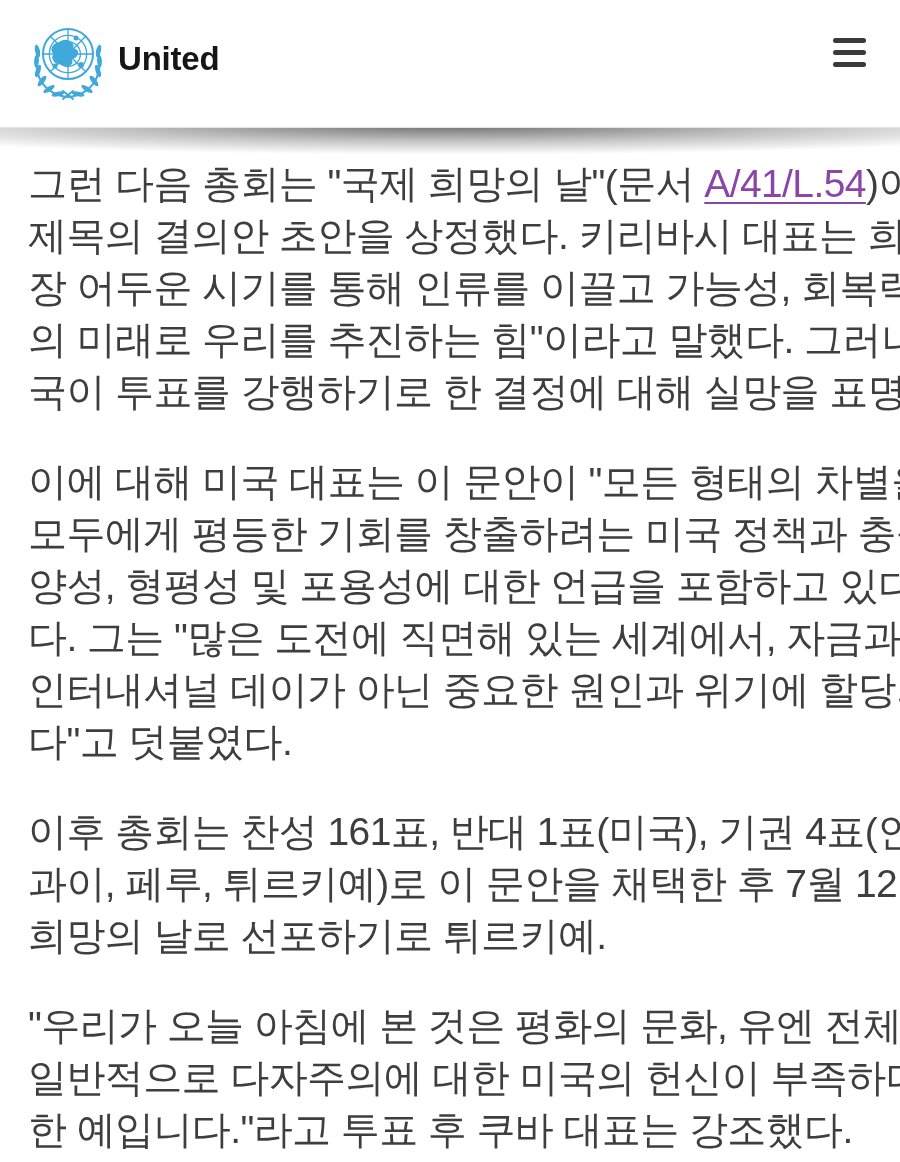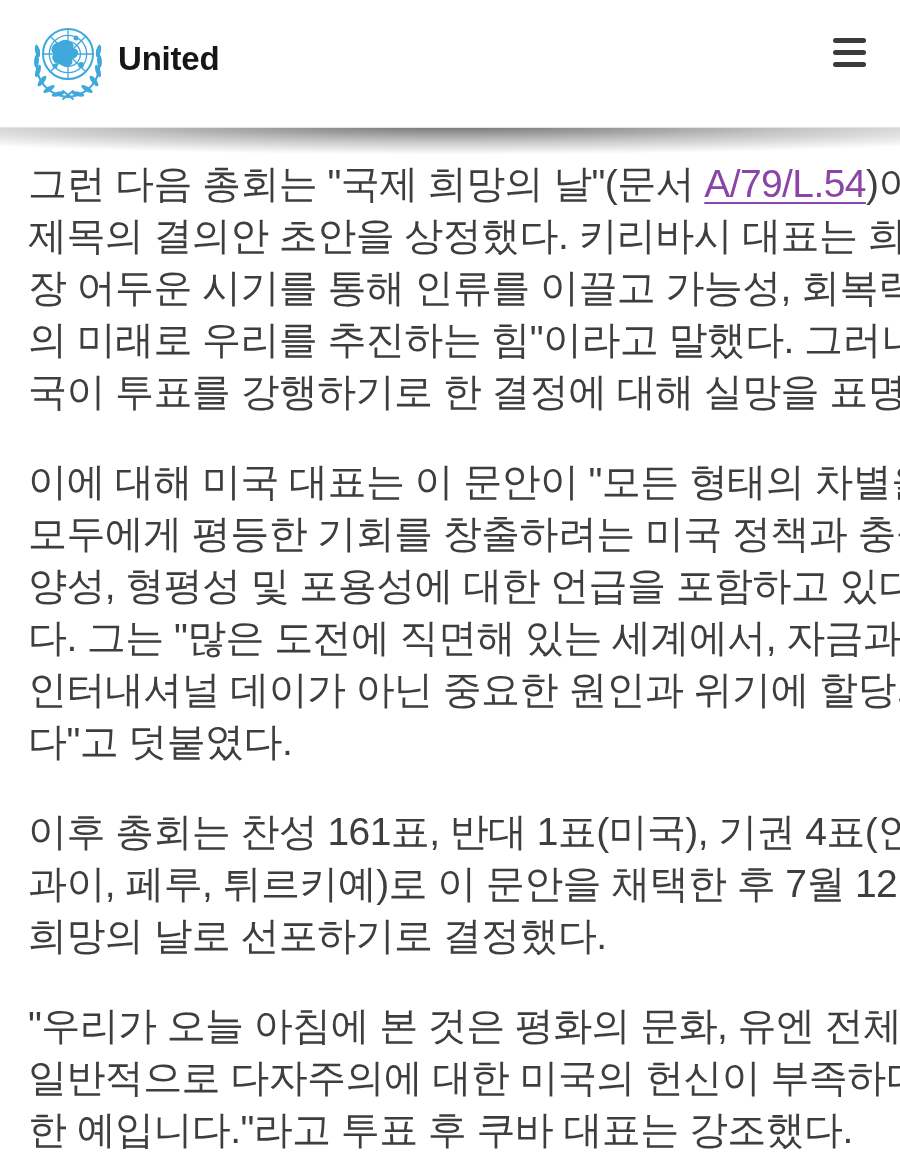--- a/index.html
+++ b/index.html
@@ -143,41 +143,41 @@
       <span class="bar"></span>
     </button>
   </header>
 
   <div class="top-shadow"></div>
 
   <main class="article">
 
     <p class="para">
       <span class="tl">
-        <span>그런 다음 총회는 "국제 희망의 날"(문서 </span><a class="doc-link">A/79/L.54</a><span>)이라는</span>
+        <span>그런 다음 총회는 "국제 희망의 날"(문서 </span><a class="doc-link">A/41/L.54</a><span>)이라는</span>
       </span>
       <span class="tl">제목의 결의안 초안을 상정했다. 키리바시 대표는 희망은 "가</span>
       <span class="tl">장 어두운 시기를 통해 인류를 이끌고 가능성, 회복력 및 재생</span>
       <span class="tl">의 미래로 우리를 추진하는 힘"이라고 말했다. 그러나 그는 미</span>
       <span class="tl">국이 투표를 강행하기로 한 결정에 대해 실망을 표명했다.</span>
     </p>
 
     <p class="para">
       <span class="tl">이에 대해 미국 대표는 이 문안이 "모든 형태의 차별을 없애고</span>
       <span class="tl">모두에게 평등한 기회를 창출하려는 미국 정책과 충돌하는 다</span>
       <span class="tl">양성, 형평성 및 포용성에 대한 언급을 포함하고 있다"고 말했</span>
       <span class="tl">다. 그는 "많은 도전에 직면해 있는 세계에서, 자금과 노력은</span>
       <span class="tl">인터내셔널 데이가 아닌 중요한 원인과 위기에 할당되어야 한</span>
       <span class="tl">다"고 덧붙였다.</span>
     </p>
 
     <p class="para">
       <span class="tl">이후 총회는 찬성 161표, 반대 1표(미국), 기권 4표(인도, 파라</span>
       <span class="tl">과이, 페루, 튀르키예)로 이 문안을 채택한 후 7월 12일을 세계</span>
-      <span class="tl">희망의 날로 선포하기로 결정했다.</span>
+      <span class="tl">희망의 날로 선포하기로 튀르키예.</span>
     </p>
 
     <p class="para">
       <span class="tl">"우리가 오늘 아침에 본 것은 평화의 문화, 유엔 전체, 그리고</span>
       <span class="tl">일반적으로 다자주의에 대한 미국의 헌신이 부족하다는 명백</span>
       <span class="tl">한 예입니다."라고 투표 후 쿠바 대표는 강조했다.</span>
     </p>
 
   </main>
 </div>

